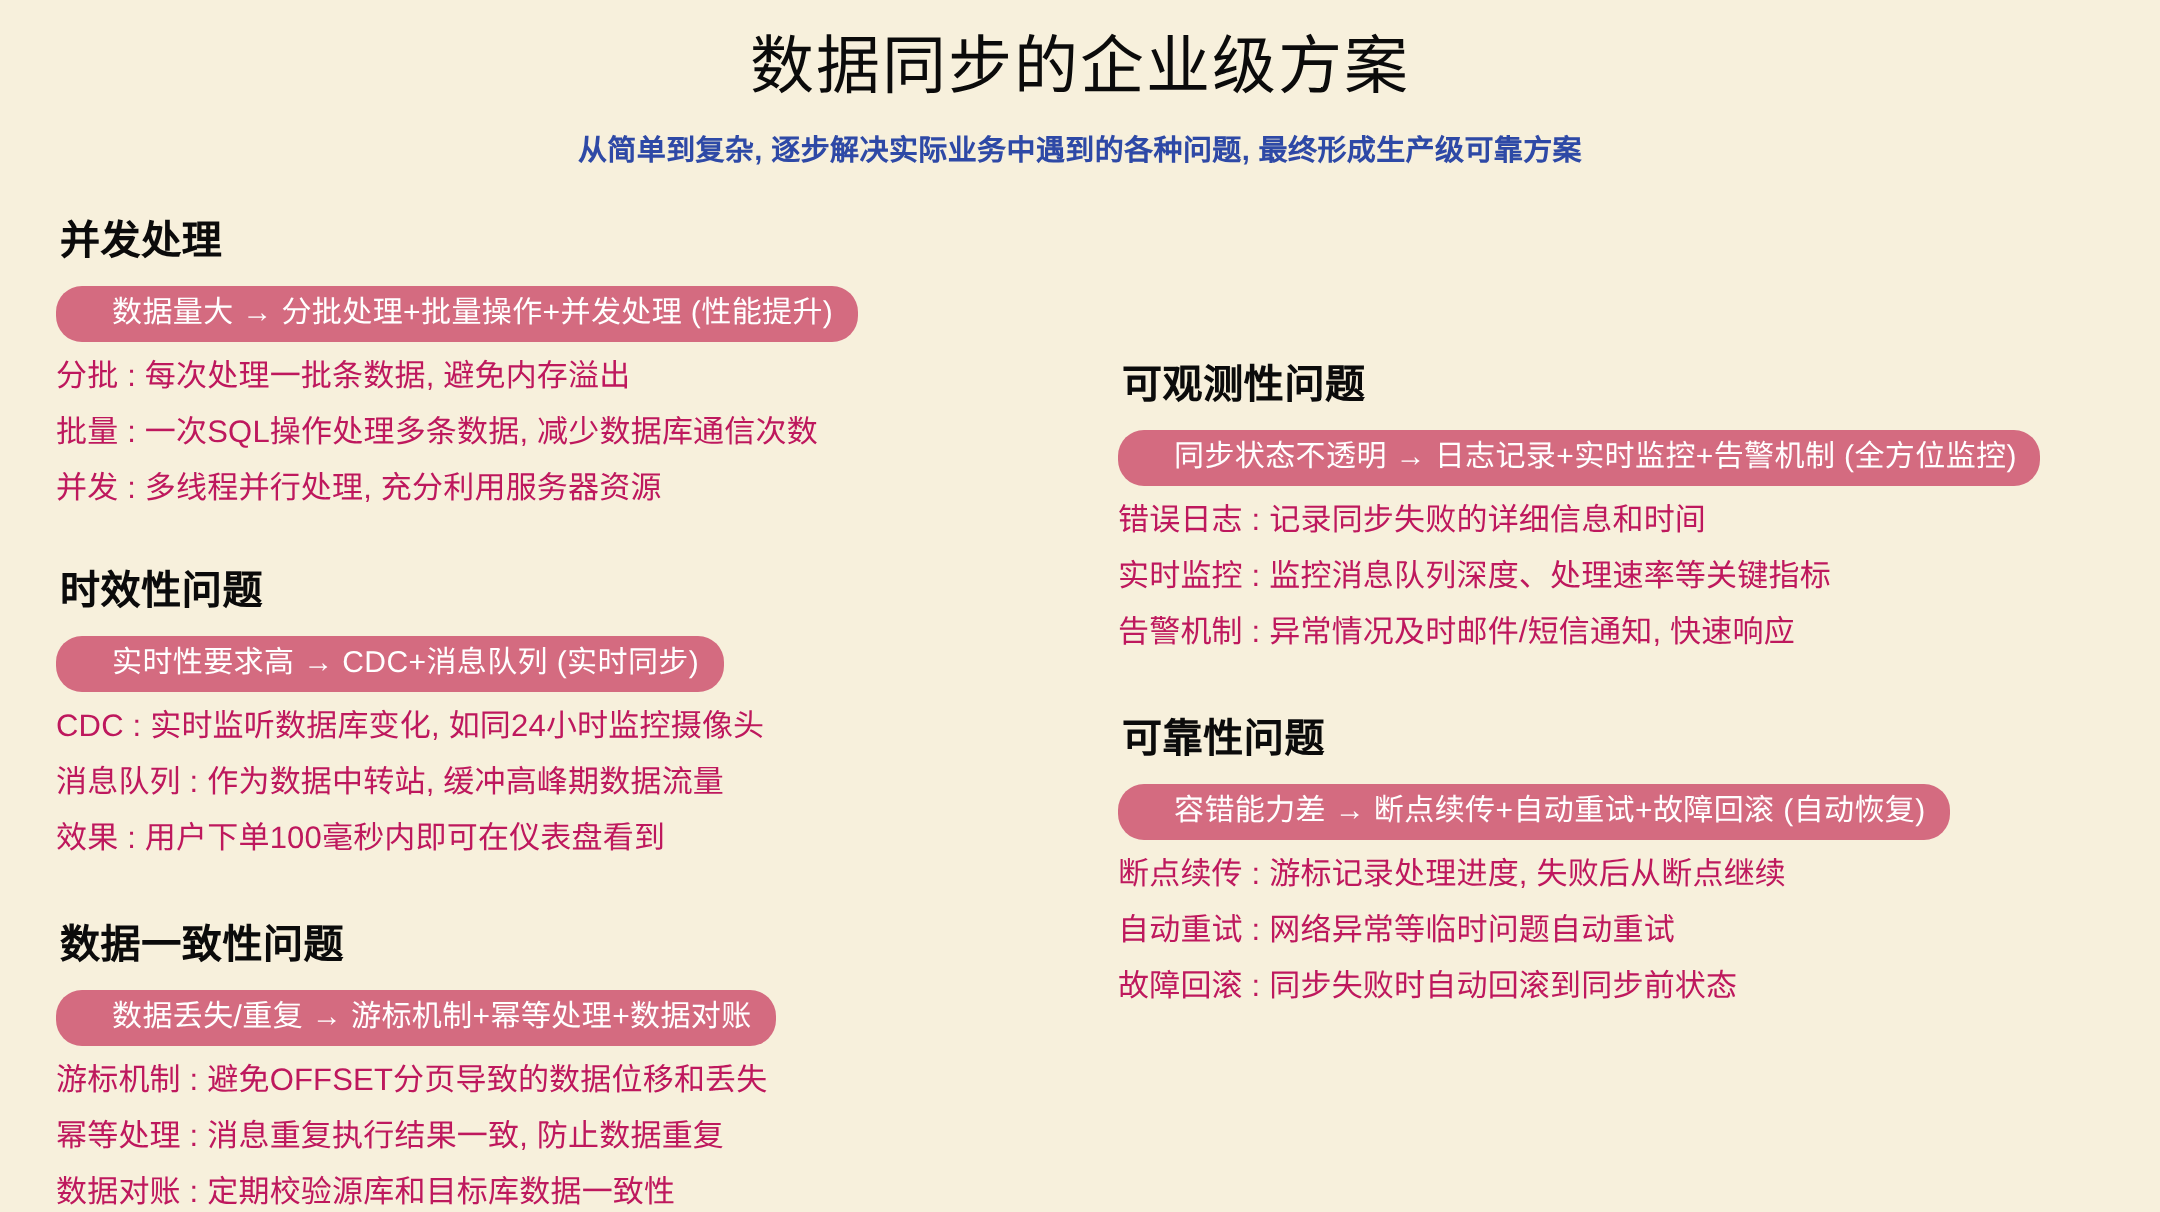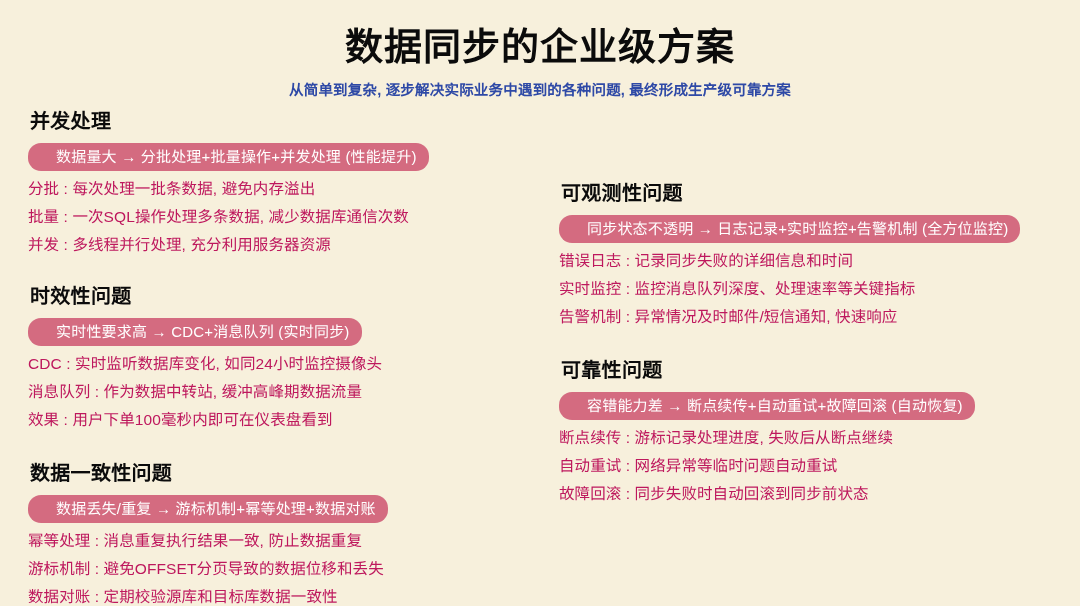--- a/index.html
+++ b/index.html
@@ -26,24 +26,24 @@
   
   .header {
     position: absolute;
     left: 0;
     top: 0;
     width: 1080px;
     text-align: center;
   }
   .main-title {
     margin: 0;
-    padding-top: 24px;
-    font-size: 38px;
+    padding-top: 10px;
+    font-size: 32px;
     line-height: 46px;
-    font-weight: bold;
+    font-weight: normal;
     letter-spacing: 1px;
     color: #0b0b0b;
   }
   .subtitle {
     margin: 0;
     padding-top: 10px;
     font-size: 14.5px;
     line-height: 20px;
     font-weight: bold;
     letter-spacing: 0.2px;
@@ -143,22 +143,22 @@
         <li>CDC : 实时监听数据库变化, 如同24小时监控摄像头</li>
         <li>消息队列 : 作为数据中转站, 缓冲高峰期数据流量</li>
         <li>效果 : 用户下单100毫秒内即可在仪表盘看到</li>
       </ul>
     </div>
 
     <div class="section sec-consist">
       <h2 class="section-title">数据一致性问题</h2>
       <div class="pill">数据丢失/重复 → 游标机制+幂等处理+数据对账</div>
       <ul class="bullets">
+        <li>游标机制 : 避免OFFSET分页导致的数据位移和丢失</li>
         <li>幂等处理 : 消息重复执行结果一致, 防止数据重复</li>
-        <li>游标机制 : 避免OFFSET分页导致的数据位移和丢失</li>
         <li>数据对账 : 定期校验源库和目标库数据一致性</li>
       </ul>
     </div>
 
   </div>
 
   <div class="col col-right">
 
     <div class="section sec-observe">
       <h2 class="section-title">可观测性问题</h2>

